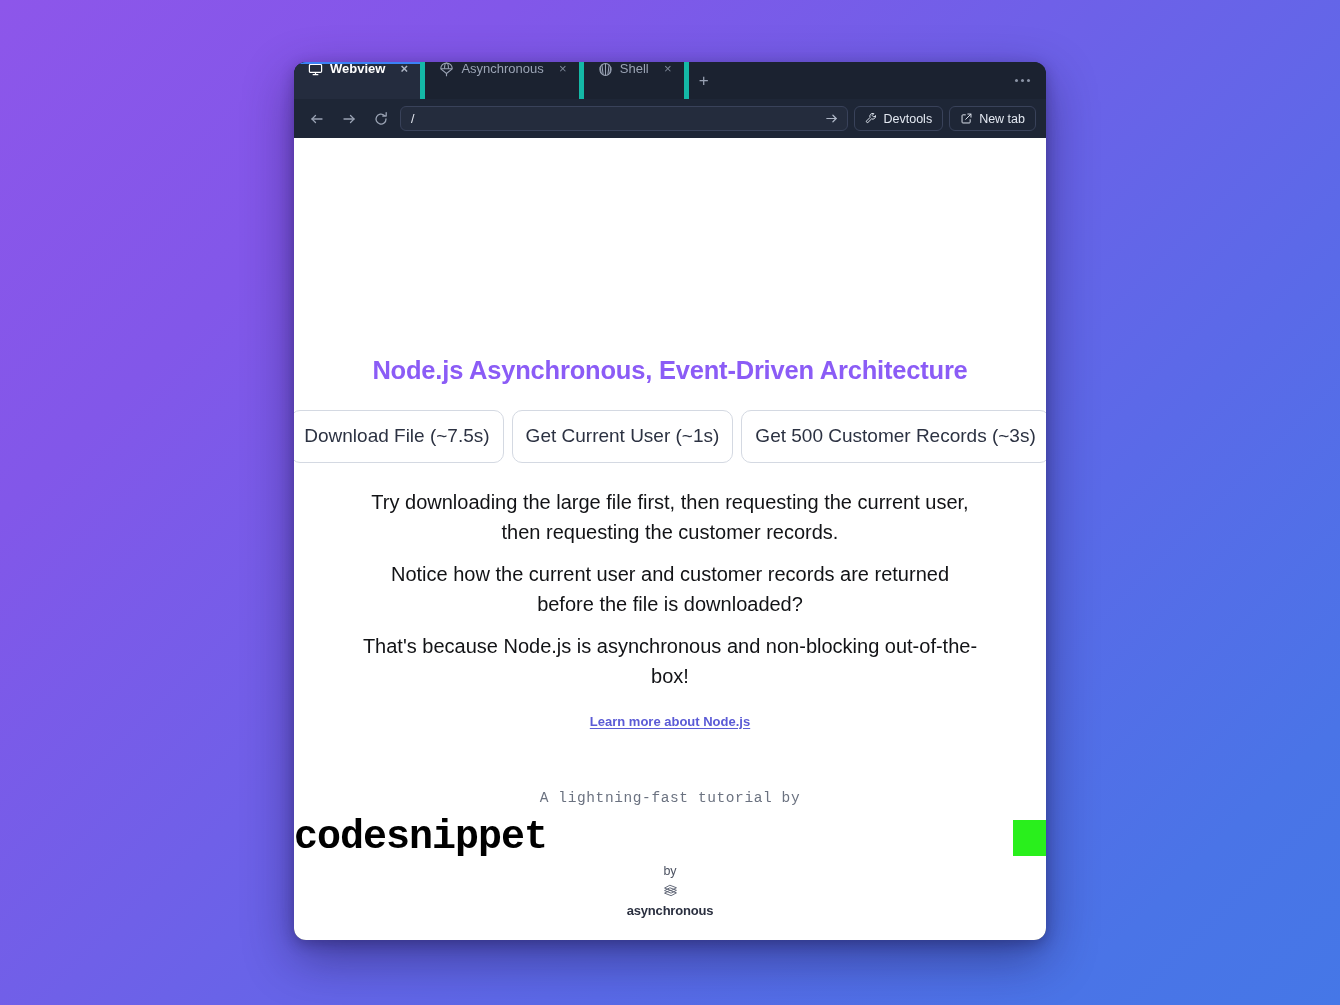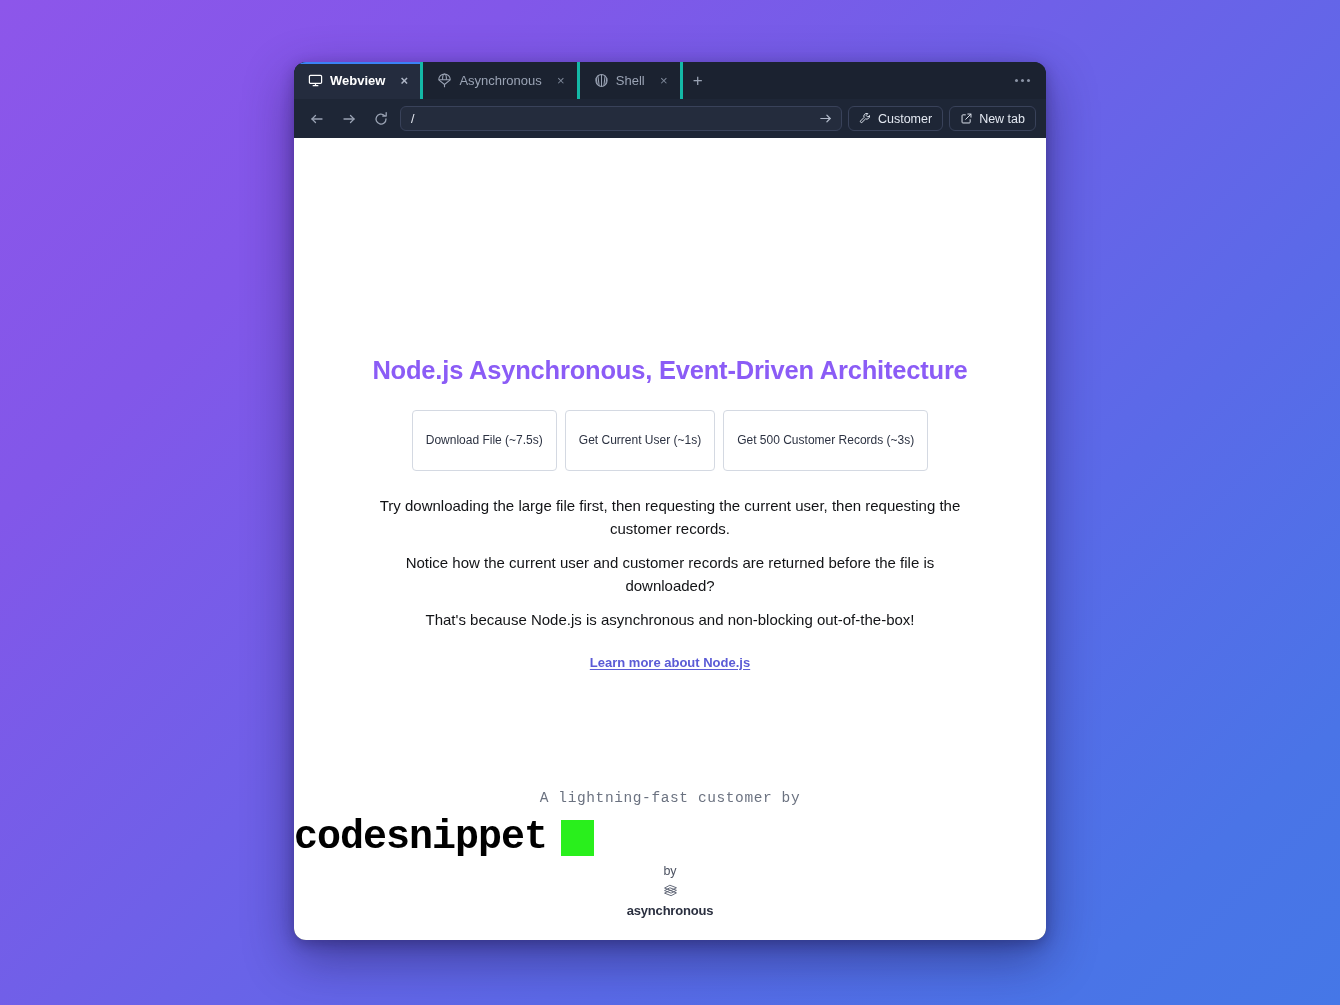--- a/index.html
+++ b/index.html
@@ -43,27 +43,27 @@
     height: 37px;
     background: #1b2230;
     display: flex;
     align-items: stretch;
     position: relative;
     flex: 0 0 auto;
   }
 
   .tab {
     display: flex;
-    align-items: center;
+    align-items: flex-start;
     gap: 7px;
     padding: 0 9px 0 14px;
     font-size: 13px;
     color: #9aa3b4;
     position: relative;
-    border-right: 3px solid #14b8a6;
+    border-right: 5px solid #14b8a6;
     cursor: default;
     white-space: nowrap;
   }
   .tab.active {
     background: #242c3e;
     color: #ffffff;
     font-weight: bold;
   }
   .tab.active::before {
     content: "";
@@ -201,31 +201,31 @@
 
   #action-buttons {
     display: flex;
     justify-content: center;
     gap: 8px;
     margin-bottom: 24px;
   }
   .action-button {
     background: #ffffff;
     border: 1px solid #d4d9e2;
-    border-radius: 4px;
-    padding: 23px 13px;
-    font-size: 12px;
+    border-radius: 10px;
+    padding: 15px 13px;
+    font-size: 19px;
     color: #2c3242;
     font-family: "Liberation Sans", sans-serif;
     line-height: 1.1;
     white-space: nowrap;
   }
 
   .paragraph {
-    font-size: 15px;
+    font-size: 20px;
     color: #121316;
     line-height: 1.5;
     max-width: 620px;
     margin: 0 auto 12px;
   }
 
   #learn-more-link {
     display: inline-block;
     margin-top: 11px;
     font-size: 13px;
@@ -247,21 +247,21 @@
     font-family: "Liberation Mono", monospace;
     font-size: 14.5px;
     color: #6b7280;
     letter-spacing: 0.6px;
     margin-bottom: 12px;
   }
 
   #brand-row {
     display: flex;
     align-items: center;
-    justify-content: flex-start;
+    justify-content: space-between;
     gap: 14px;
   }
   #brand-name {
     font-family: "Liberation Mono", monospace;
     font-weight: bold;
     font-size: 40px;
     color: #000000;
     letter-spacing: -1px;
     line-height: 1;
   }
@@ -381,21 +381,21 @@
         </svg>
       </div>
     </div>
 
     <div class="toolbar-btn">
       <span>
         <svg width="13" height="13" viewBox="0 0 16 16" fill="none" stroke="#dfe5ef" stroke-width="1.2" stroke-linecap="round" stroke-linejoin="round">
           <path d="M10.4 1.8a3.6 3.6 0 0 0-4.2 4.9L1.9 11a1.3 1.3 0 0 0 1.8 1.8l4.3-4.3a3.6 3.6 0 0 0 4.9-4.2l-2 2-1.7-1.7z"></path>
         </svg>
       </span>
-      <span>Customer</span>
+      <span>Devtools</span>
     </div>
 
     <div class="toolbar-btn">
       <span>
         <svg width="13" height="13" viewBox="0 0 16 16" fill="none" stroke="#dfe5ef" stroke-width="1.2" stroke-linecap="round" stroke-linejoin="round">
           <path d="M12.5 9.4v3.1a1 1 0 0 1-1 1h-8a1 1 0 0 1-1-1v-8a1 1 0 0 1 1-1h3.1"></path>
           <polyline points="9.6,2.5 13.5,2.5 13.5,6.4"></polyline>
           <line x1="7" y1="9" x2="13.4" y2="2.6"></line>
         </svg>
       </span>
@@ -417,21 +417,21 @@
 
       <p class="paragraph">Try downloading the large file first, then requesting the current user, then requesting the customer records.</p>
       <p class="paragraph">Notice how the current user and customer records are returned before the file is downloaded?</p>
       <p class="paragraph">That's because Node.js is asynchronous and non-blocking out-of-the-box!</p>
 
       <a id="learn-more-link" href="#">Learn more about Node.js</a>
     </div>
 
     <div id="page-footer">
 
-      <div id="footer-tagline">A lightning-fast customer by</div>
+      <div id="footer-tagline">A lightning-fast tutorial by</div>
 
       <div id="brand-row">
         <span id="brand-name">codesnippet</span>
         <span id="brand-square"></span>
       </div>
 
       <div id="byline-row">
         <span id="byline-text">by</span>
         <span>
           <svg id="pairprogram-logo" width="17" height="13" viewBox="0 0 20 15" fill="none" stroke="#5b6172" stroke-width="1.1" stroke-linejoin="round">

